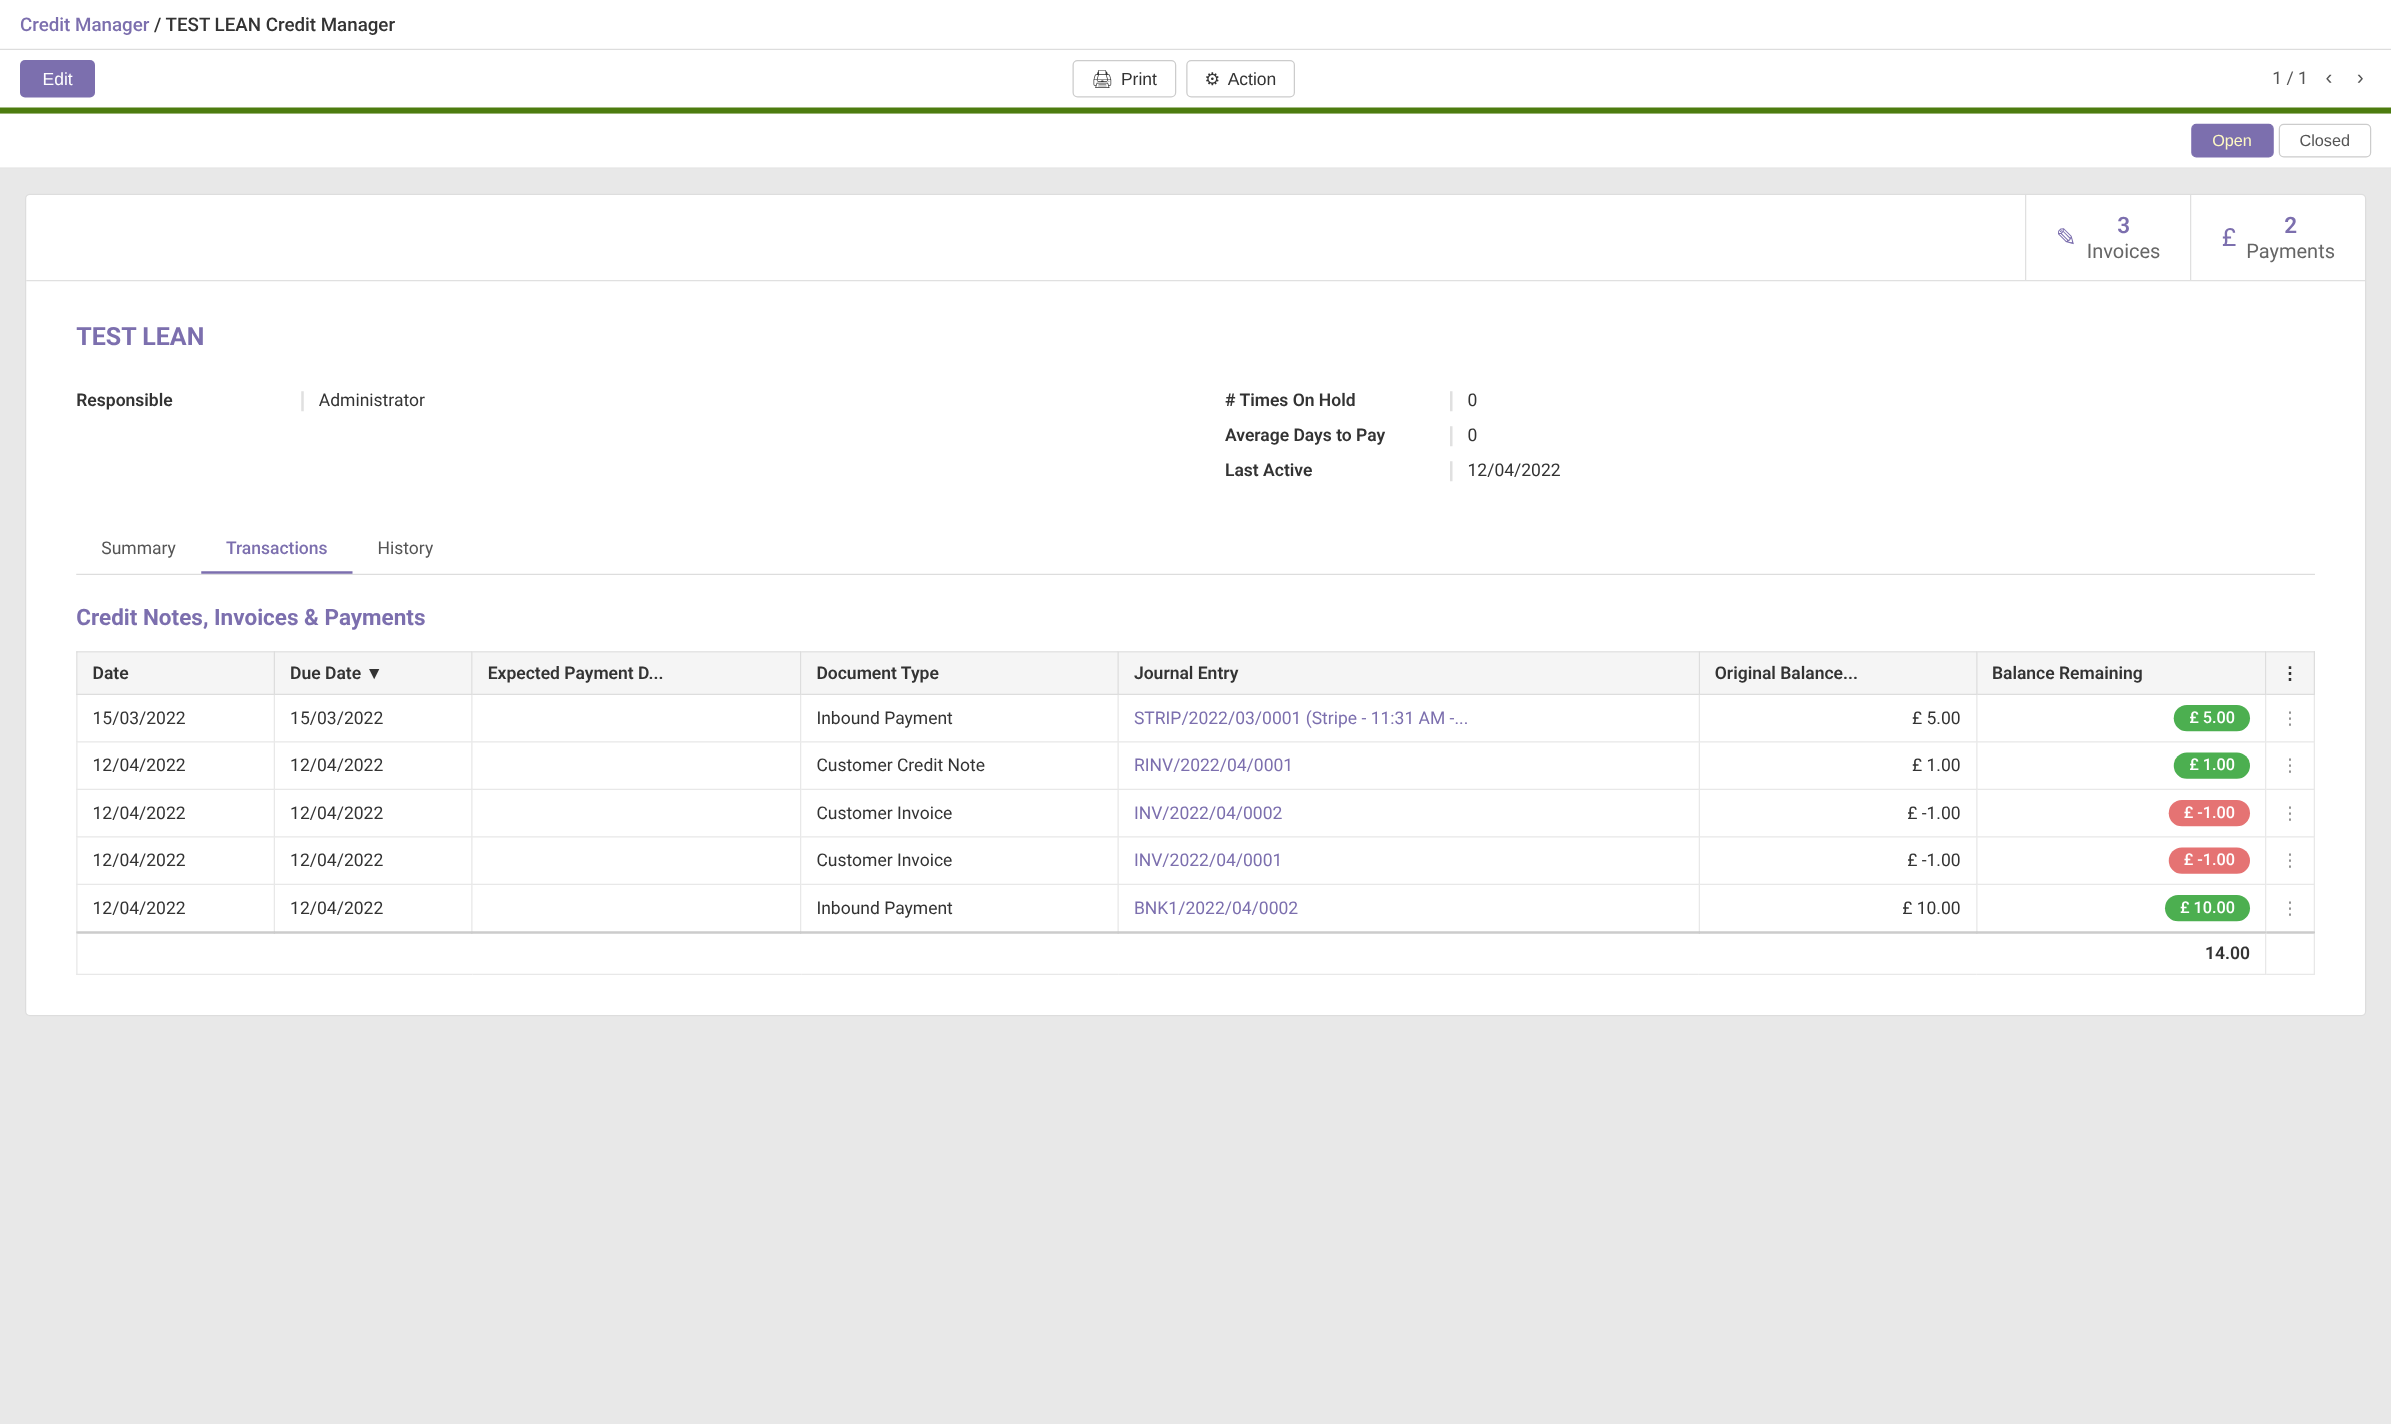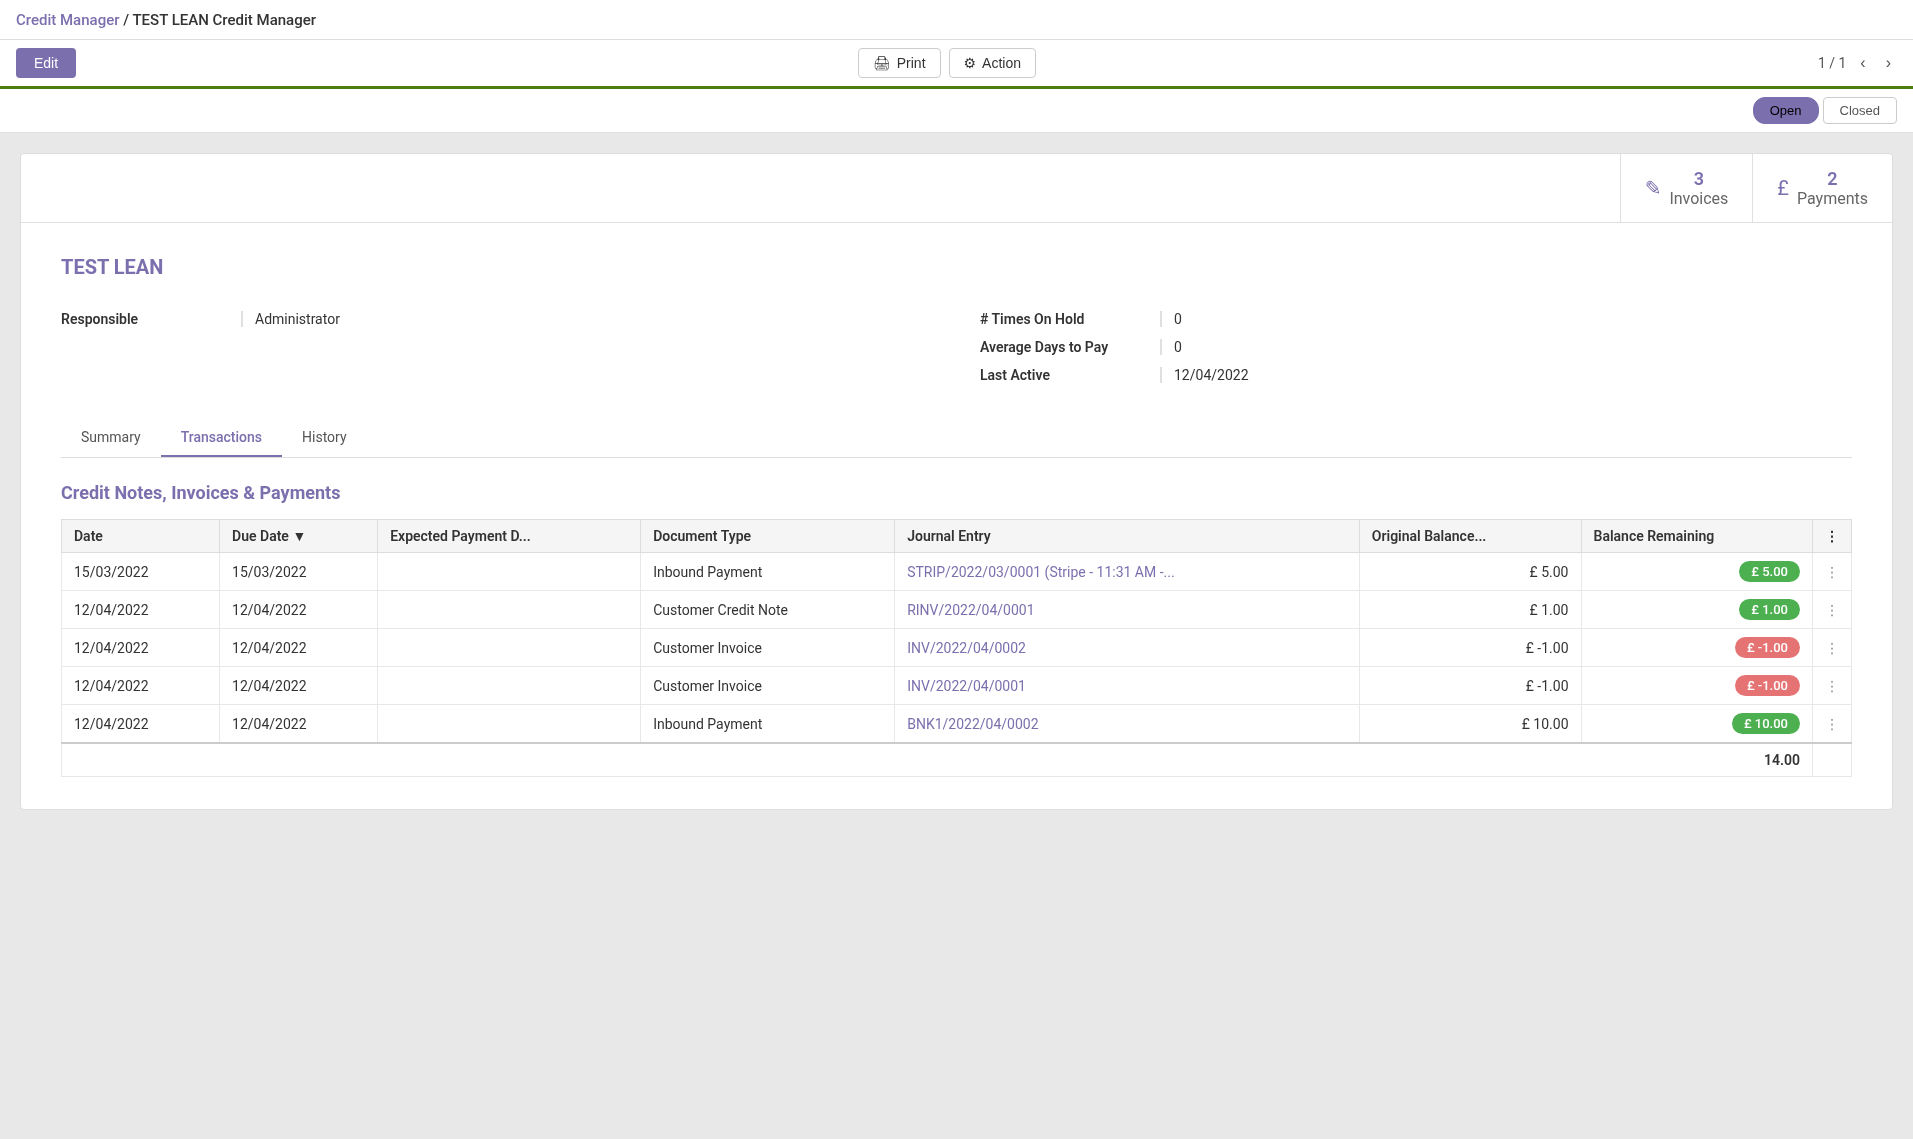--- a/index.html
+++ b/index.html
@@ -4,30 +4,30 @@
   <style>
     * { box-sizing: border-box; margin: 0; padding: 0; }
     body { font-family: -apple-system, BlinkMacSystemFont, 'Segoe UI', Roboto, sans-serif; font-size: 14px; color: #333; background: #e8e8e8; }
 
     
     .top-bar { background: #fff; border-bottom: 1px solid #ddd; padding: 0 16px; display: flex; align-items: center; height: 40px; }
     .breadcrumb { color: #7c6fae; font-size: 15px; font-weight: 500; }
     .breadcrumb span { color: #333; }
 
     
-    .toolbar { background: #fff; border-bottom: 3px solid #4d7c0f; padding: 8px 16px; display: flex; align-items: center; gap: 8px; }
+    .toolbar { background: #fff; border-bottom: 5px solid #4d7c0f; padding: 8px 16px; display: flex; align-items: center; gap: 8px; }
     .btn-edit { background: #7c6fae; color: #fff; border: none; border-radius: 4px; padding: 7px 18px; font-size: 14px; cursor: pointer; font-weight: 500; }
     .btn-outline { background: #fff; color: #333; border: 1px solid #ccc; border-radius: 4px; padding: 6px 14px; font-size: 14px; cursor: pointer; display: flex; align-items: center; gap: 6px; }
     .pagination { display: flex; align-items: center; gap: 8px; font-size: 14px; color: #555; }
     .pagination-nav { background: none; border: none; cursor: pointer; color: #555; font-size: 16px; padding: 2px 6px; }
 
     
     .status-bar { background: #fff; border-bottom: 1px solid #e0e0e0; padding: 8px 16px; display: flex; justify-content: flex-end; gap: 4px; }
     .status-btn { border: 1px solid #ccc; border-radius: 4px; padding: 5px 16px; font-size: 13px; cursor: pointer; }
-    .status-btn.active { background: #7c6fae; color: #000000; border-color: #7c6fae; border-radius: 12px; }
+    .status-btn.active { background: #7c6fae; color: #fef9c3; border-color: #7c6fae; }
     .status-btn.inactive { background: #fff; color: #555; }
 
     
     .main-content { padding: 20px; }
     .card { background: #fff; border-radius: 4px; border: 1px solid #ddd; margin-bottom: 16px; }
 
     
     .stats-header { display: flex; justify-content: flex-end; border-bottom: 1px solid #e0e0e0; }
     .stat-item { display: flex; align-items: center; gap: 8px; padding: 14px 24px; border-left: 1px solid #e0e0e0; cursor: pointer; }
     .stat-icon { color: #7c6fae; font-size: 20px; }

